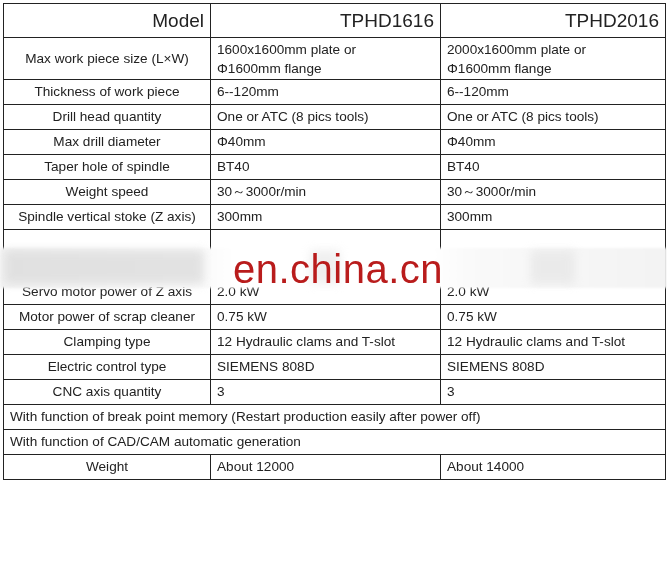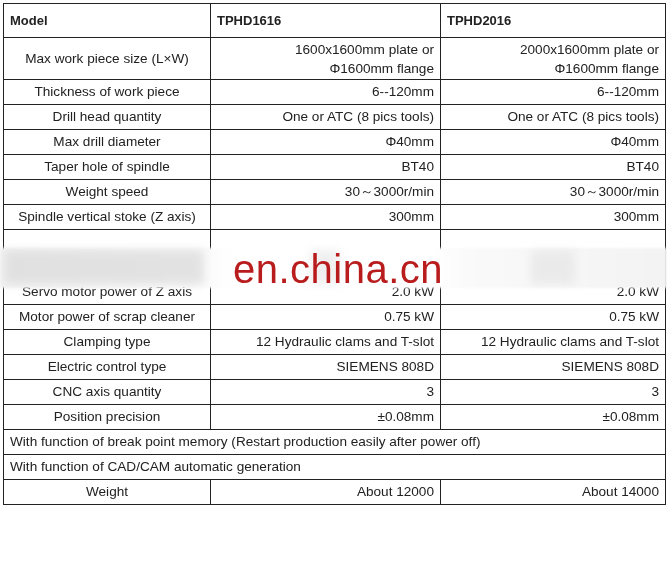--- a/index.html
+++ b/index.html
@@ -6,22 +6,22 @@
   body { width:667px; height:565px; position:relative; overflow:hidden;
          font-family:"Liberation Sans", sans-serif; color:#222; }
   table.spec { position:absolute; left:3px; top:3px; width:662px;
                border-collapse:collapse; table-layout:fixed; }
   table.spec td { border:1.5px solid #222; font-size:13.6px; padding:0 6px;
                   height:24px; line-height:16px; white-space:nowrap; overflow:hidden; }
   table.spec col.c1 { width:207px; }
   table.spec col.c2 { width:230px; }
   table.spec col.c3 { width:225px; }
   td.label { text-align:center; }
-  td.val { text-align:right; }
-  tr.header td { height:33px; font-weight:bold; text-align:left; font-size:13px; }
+  td.val { text-align:left; }
+  tr.header td { height:33px; font-weight:normal; text-align:right; font-size:19px; }
   tr.tall td { height:41px; line-height:19px; }
   tr.hidden-row td { height:24px; }
   td.full { text-align:left; }
   .blur-band { position:absolute; left:0; top:248px; width:667px; height:40px;
                background:linear-gradient(90deg,#f3f3f3 0%, #fafafa 30%, #ffffff 35%, #ffffff 65%, #fafafa 70%, #f3f3f3 100%);
                filter:blur(1px); }
   .blur-strip { position:absolute; top:250px; height:34px; background:#d9d9d9; filter:blur(5px); opacity:0.7; }
   .watermark { position:absolute; left:233px; top:247px; font-size:40px; color:#b91c1c;
                letter-spacing:0.5px; font-family:"Liberation Sans", sans-serif; line-height:44px; }
 </style>
@@ -110,25 +110,20 @@
         <td class="label">Electric control type</td>
         <td class="val">SIEMENS 808D</td>
         <td class="val">SIEMENS 808D</td>
       </tr>
   <tr>
         <td class="label">CNC axis quantity</td>
         <td class="val">3</td>
         <td class="val">3</td>
       </tr>
   <tr>
-        <td class="label">Position precision</td>
-        <td class="val">±0.08mm</td>
-        <td class="val">±0.08mm</td>
-      </tr>
-  <tr>
         <td class="full" colspan="3">With function of break point memory (Restart production easily after power off)</td>
       </tr>
   <tr>
         <td class="full" colspan="3">With function of CAD/CAM automatic generation</td>
       </tr>
   <tr>
         <td class="label">Weight</td>
         <td class="val">About 12000</td>
         <td class="val">About 14000</td>
       </tr>

